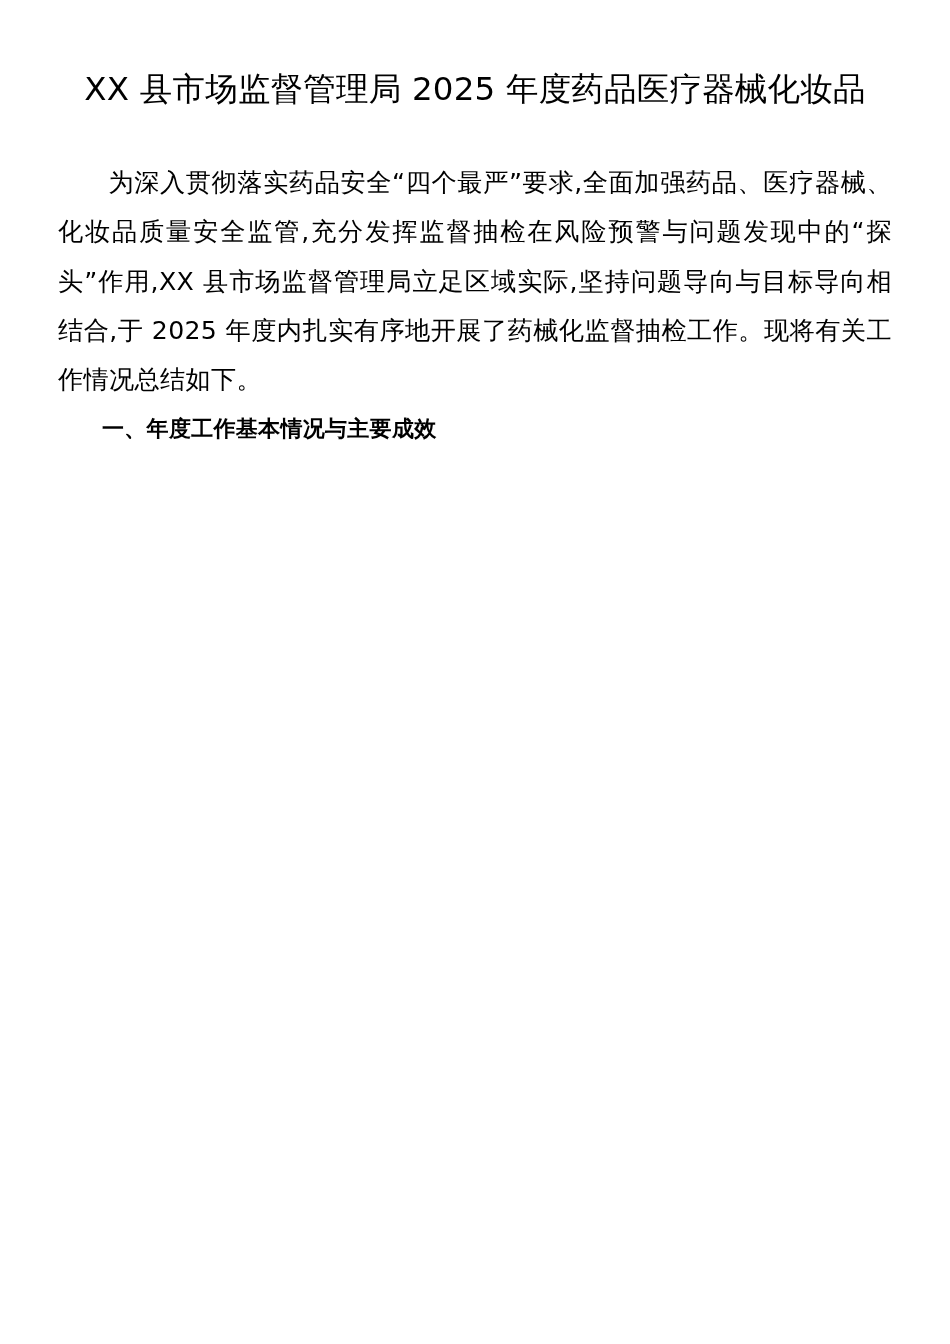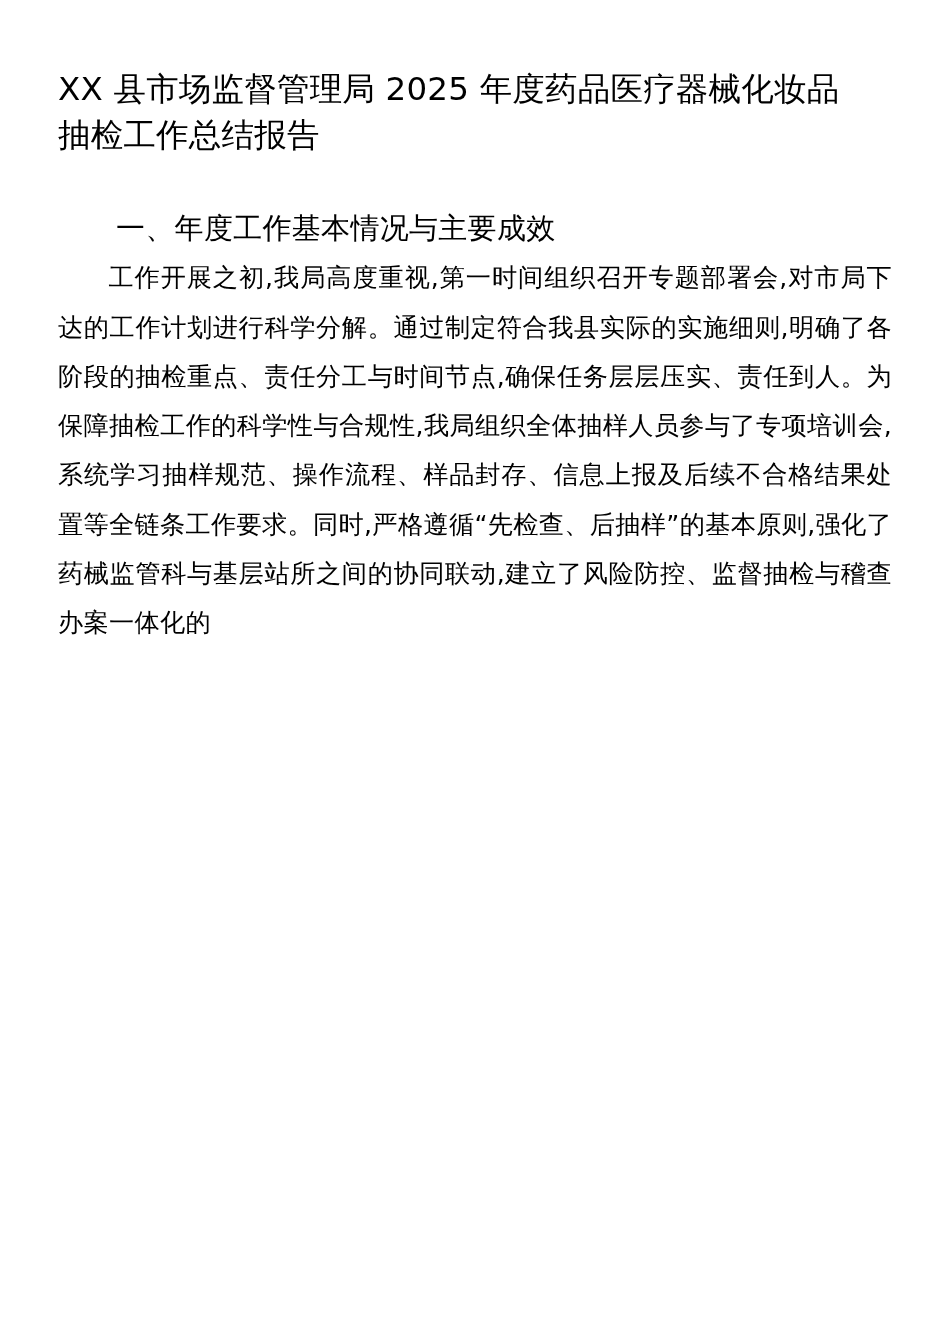--- a/index.html
+++ b/index.html
@@ -15,53 +15,53 @@
       color: #000000;
       font-family: "DejaVu Sans", "Liberation Sans", sans-serif;
     }
     .page {
       position: absolute;
       left: 58px;
       top: 66px;
       width: 834px;
     }
     .title {
+      text-align: center;
       font-size: 32.5px;
       line-height: 46px;
       margin: 0;
       font-weight: normal;
       letter-spacing: 0.2px;
     }
     .body {
       margin-top: 46px;
     }
     .p {
       margin: 0;
       font-size: 25.2px;
       line-height: 49.3px;
       text-align: justify;
       text-align-last: left;
       text-indent: 2em;
       letter-spacing: 0.3px;
     }
     .h {
       margin: 0;
-      font-size: 29px;
+      font-size: 22px;
       line-height: 49.3px;
       text-indent: 2em;
       letter-spacing: 0.3px;
-      font-weight: normal;
+      font-weight: bold;
     }
   </style>
 </head>
 <body>
 
 <div class="page">
   <h1 class="title">
     <div>XX 县市场监督管理局 2025 年度药品医疗器械化妆品</div>
-    <div>抽检工作总结报告</div>
   </h1>
 
   <div class="body">
+    <p class="p">为深入贯彻落实药品安全“四个最严”要求,全面加强药品、医疗器械、化妆品质量安全监管,充分发挥监督抽检在风险预警与问题发现中的“探头”作用,XX 县市场监督管理局立足区域实际,坚持问题导向与目标导向相结合,于 2025 年度内扎实有序地开展了药械化监督抽检工作。现将有关工作情况总结如下。</p>
     <p class="h">一、年度工作基本情况与主要成效</p>
-    <p class="p">工作开展之初,我局高度重视,第一时间组织召开专题部署会,对市局下达的工作计划进行科学分解。通过制定符合我县实际的实施细则,明确了各阶段的抽检重点、责任分工与时间节点,确保任务层层压实、责任到人。为保障抽检工作的科学性与合规性,我局组织全体抽样人员参与了专项培训会,系统学习抽样规范、操作流程、样品封存、信息上报及后续不合格结果处置等全链条工作要求。同时,严格遵循“先检查、后抽样”的基本原则,强化了药械监管科与基层站所之间的协同联动,建立了风险防控、监督抽检与稽查办案一体化的</p>
   </div>
 </div>
 
 </body></html>

